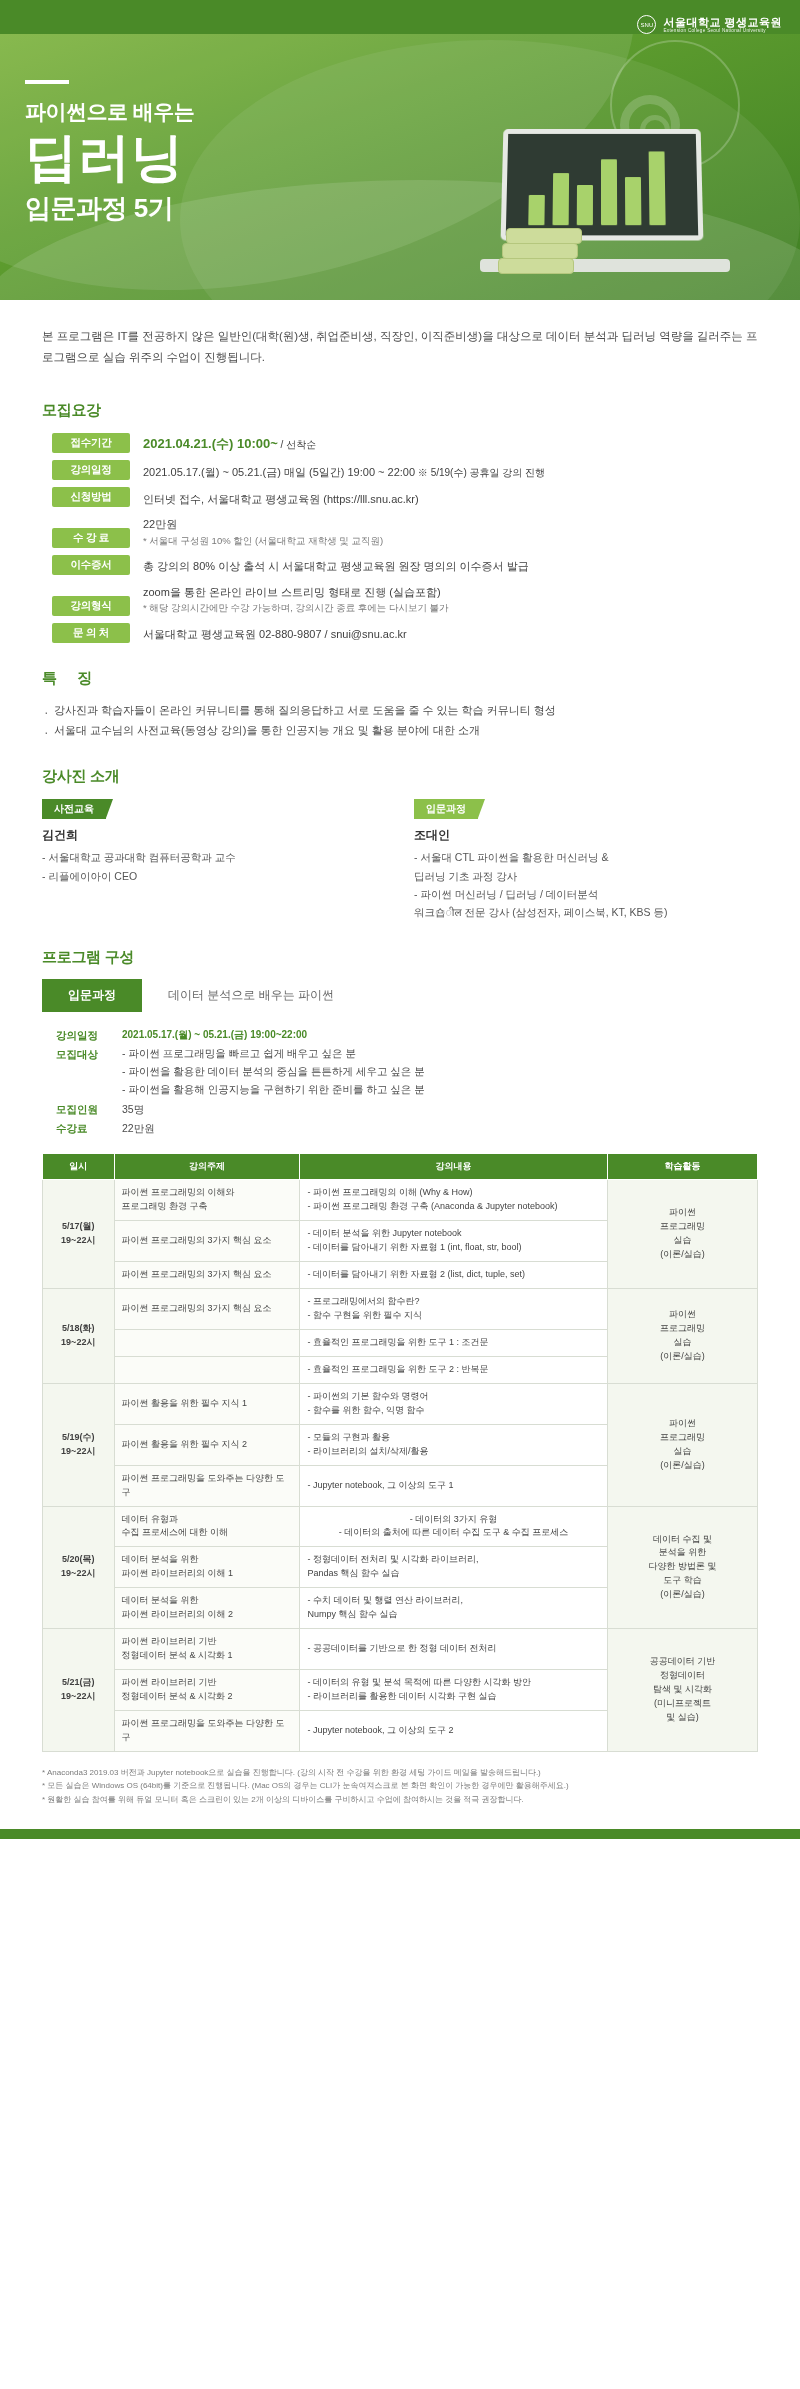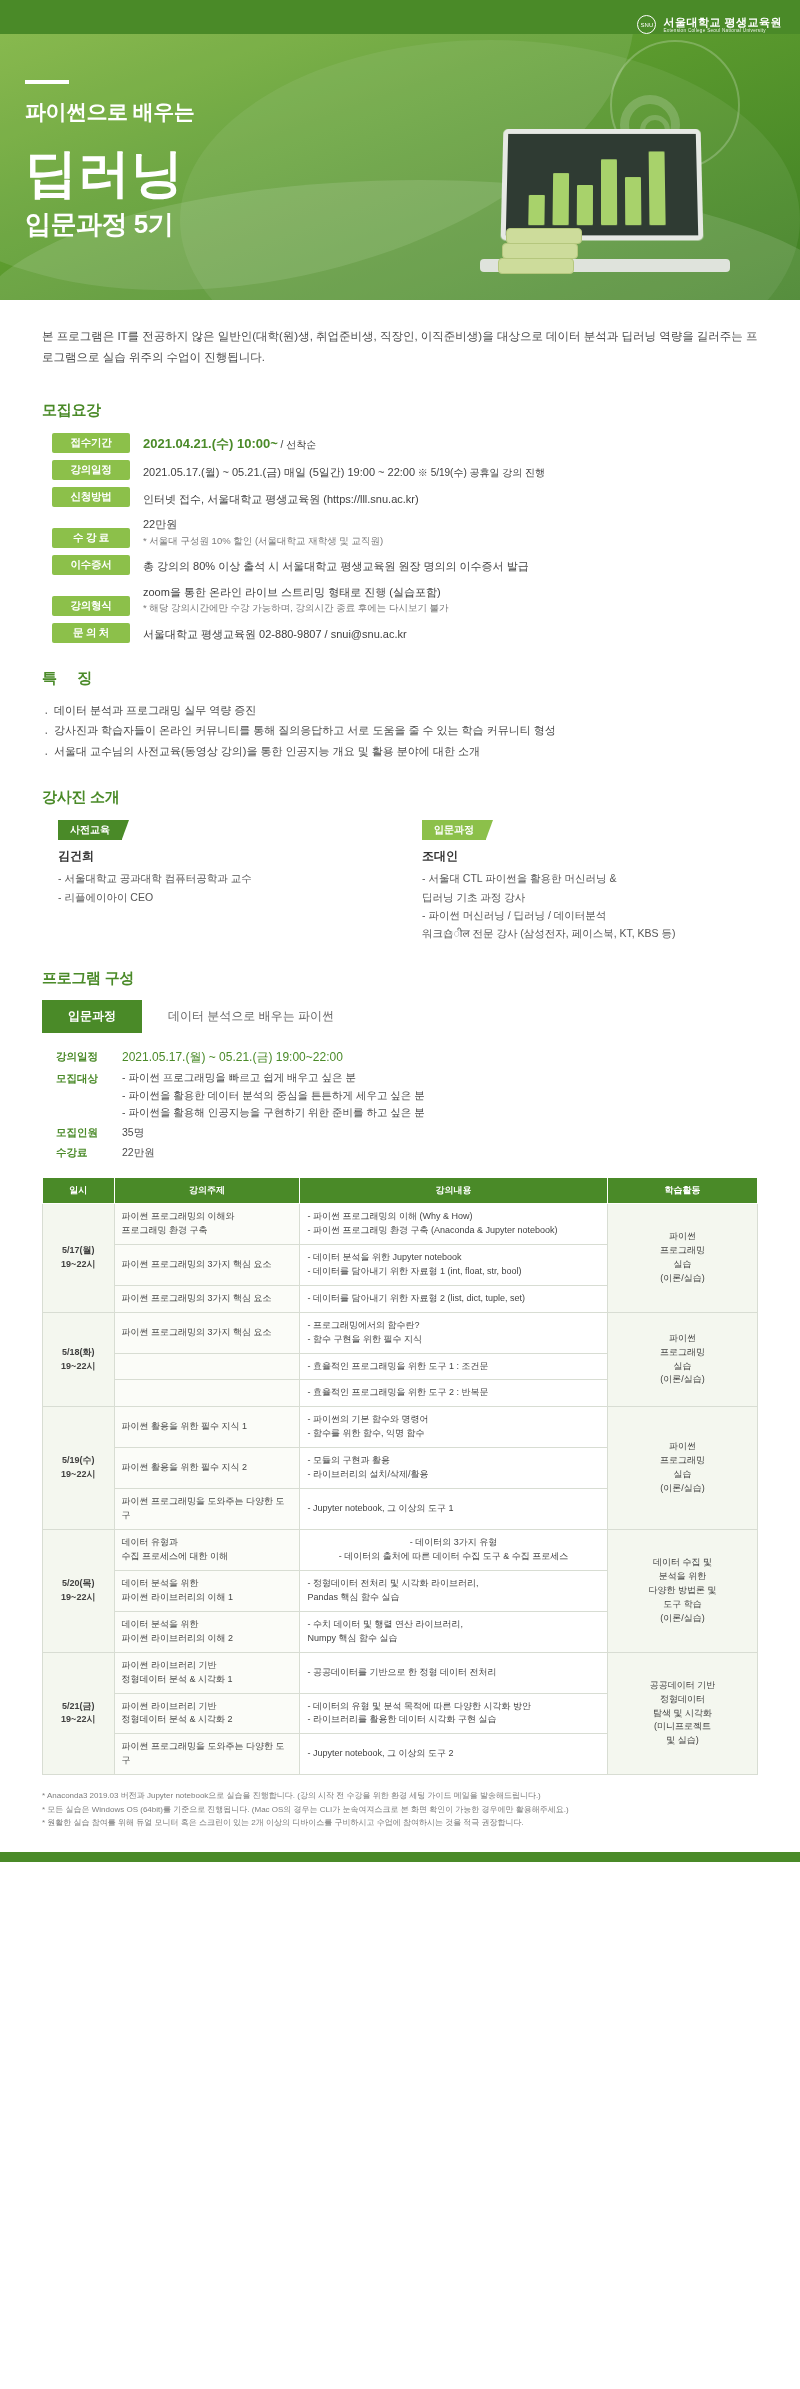--- a/index.html
+++ b/index.html
@@ -60,21 +60,21 @@
     border: 5px solid rgba(255,255,255,0.18);
   }
   .hero .circ {
     position: absolute; right: 60px; top: 40px; width: 130px; height: 130px;
     border-radius: 50%; border: 2px solid rgba(255,255,255,0.22);
   }
 
   .hero .title-wrap { position: absolute; left: 25px; top: 80px; color: #ffffff; }
   .hero .rule { width: 44px; height: 4px; background: #ffffff; margin-bottom: 14px; }
   .hero .t1 { font-size: 21px; font-weight: bold; letter-spacing: -.5px; }
-  .hero .t2 { font-size: 52px; font-weight: bold; letter-spacing: 1px; margin: 20px 0 6px; line-height: 1.05; }
+  .hero .t2 { font-size: 52px; font-weight: bold; letter-spacing: 1px; margin: 4px 0 6px; line-height: 1.05; }
   .hero .t3 { font-size: 26px; font-weight: bold; letter-spacing: -.5px; }
 
   
   .laptop {
     position: absolute; right: 70px; bottom: 22px; width: 250px; height: 150px;
   }
   .laptop .screen {
     position: absolute; left: 22px; top: 0; width: 200px; height: 112px;
     background: #2f3b33; border: 5px solid #e6e9e4; border-radius: 5px;
     transform: perspective(420px) rotateX(6deg);
@@ -122,21 +122,21 @@
   
   .feat li {
     list-style: none; font-size: 11px; color: #4a4a4a;
     line-height: 1.9; padding-left: 12px; position: relative;
   }
   .feat li:before {
     content: "·"; position: absolute; left: 2px; top: -1px; font-size: 14px; color: #7a7a7a;
   }
 
   
-  .inst-wrap { display: flex; gap: 28px; margin-left: 16px; }
+  .inst-wrap { display: flex; gap: 28px; margin-left: 0; }
   .inst-col { flex: 1; }
   .inst-tag {
     display: inline-block; background: #4a8a28; color: #fff;
     font-size: 10px; font-weight: bold; padding: 3px 12px; margin-bottom: 8px;
     position: relative;
   }
   .inst-tag.alt { background: #8cc04a; }
   .inst-tag:after {
     content: ""; position: absolute; right: -7px; top: 0;
     border-left: 7px solid #4a8a28; border-top: 0 solid transparent;
@@ -152,21 +152,21 @@
   .tab {
     font-size: 12px; font-weight: bold; padding: 8px 26px; color: #ffffff;
     background: #4a8a28;
   }
   .tab.inactive { background: transparent; color: #666; font-weight: normal; }
 
   .pinfo { margin: 14px 0 0 14px; }
   .prow { display: flex; font-size: 10.5px; line-height: 1.75; margin-bottom: 1px; }
   .pkey { flex: 0 0 66px; color: #4a8a28; font-weight: bold; }
   .pval { color: #4a4a4a; }
-  .pval.green { color: #4a8a28; font-weight: normal; font-size: 12px; }
+  .pval.green { color: #4a8a28; font-weight: bold; font-size: 10px; }
   .pval ul { list-style: none; }
   .pval li { line-height: 1.7; }
 
   
   table.sched { width: 100%; border-collapse: collapse; margin-top: 16px; font-size: 9px; }
   table.sched th {
     background: #4a8a28; color: #ffffff; font-weight: bold;
     padding: 6px 4px; border: 1px solid #ffffff; font-size: 9px;
   }
   table.sched td {
@@ -263,21 +263,20 @@
         <div class="rrow">
           <div class="rlabel">문 의 처</div>
           <div class="rval"><span>서울대학교 평생교육원 02-880-9807 / snui@snu.ac.kr</span></div>
         </div>
       </div>
   </div>
 
   <div class="section">
     <div class="sec-title spaced">특      징</div>
     <ul class="feat" id="feature-list">
-        <li>데이터 분석과 프로그래밍 실무 역량 증진</li>
         <li>강사진과 학습자들이 온라인 커뮤니티를 통해 질의응답하고 서로 도움을 줄 수 있는 학습 커뮤니티 형성</li>
         <li>서울대 교수님의 사전교육(동영상 강의)을 통한 인공지능 개요 및 활용 분야에 대한 소개</li>
       </ul>
   </div>
 
   <div class="section">
     <div class="sec-title">강사진 소개</div>
     <div class="inst-wrap" id="inst-cols">
         <div class="inst-col"><div class="inst-tag">사전교육</div><div class="inst-name">김건희</div><ul>
             <li>- 서울대학교 공과대학 컴퓨터공학과 교수</li>

